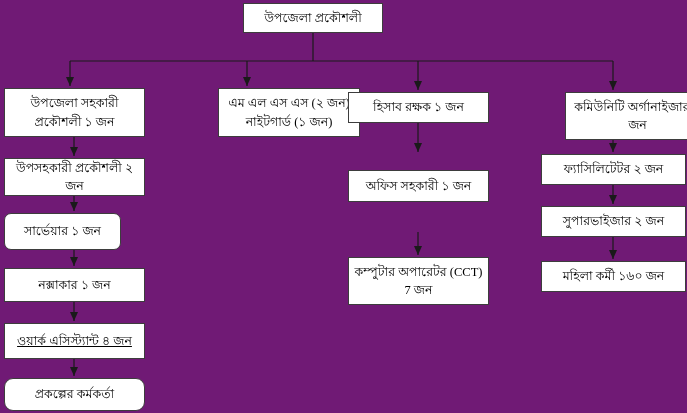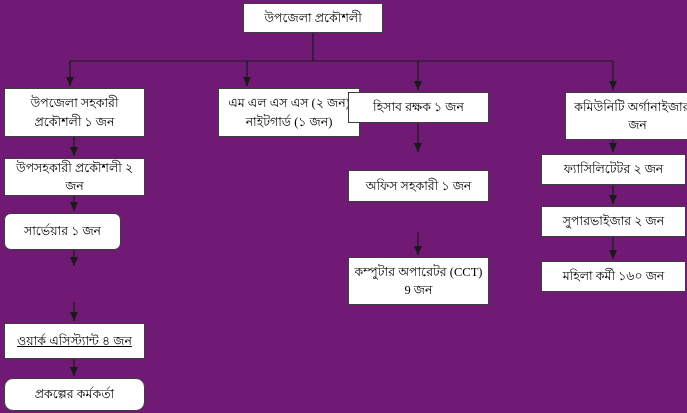--- a/index.html
+++ b/index.html
@@ -68,27 +68,28 @@
       <line x1="613" y1="185" x2="613" y2="204" marker-end="url(#arrow)"></line>
       <line x1="613" y1="237" x2="613" y2="259" marker-end="url(#arrow)"></line>
     </g>
   </svg>
 
   <div class="box" style="left:243px; top:3px;  width:140px; height:30px;">উপজেলা প্রকৌশলী</div>
 
   <div class="box" style="left:4px;   top:88px;  width:141px; height:49px;">উপজেলা সহকারী প্রকৌশলী ১ জন</div>
   <div class="box" style="left:4px;   top:158px; width:141px; height:38px;">উপসহকারী প্রকৌশলী ২ জন</div>
   <div class="box" style="left:4px;   top:213px; width:117px; height:37px;border-radius:7px;">সার্ভেয়ার ১ জন</div>
+  <div class="box" style="left:4px;   top:268px; width:141px; height:34px;">নক্সাকার ১ জন</div>
   <div class="box" style="left:4px;   top:323px; width:141px; height:36px;text-decoration:underline;">ওয়ার্ক এসিস্ট্যান্ট ৪ জন</div>
   <div class="box" style="left:4px;   top:378px; width:141px; height:33px;border-radius:9px;">প্রকল্পের কর্মকর্তা</div>
 
   <div class="box" style="left:176px; top:88px;  width:142px; height:49px;margin-left:42px;">এম এল এস এস (২ জন) নাইটগার্ড (১ জন)</div>
 
   <div class="box" style="left:348px; top:92px;  width:141px; height:31px;">হিসাব রক্ষক ১ জন</div>
   <div class="box" style="left:348px; top:154px; width:141px; height:32px;margin-top:16px;">অফিস সহকারী ১ জন</div>
-  <div class="box" style="left:348px; top:257px; width:141px; height:48px;">কম্পুটার অপারেটর (CCT) 9 জন</div>
+  <div class="box" style="left:348px; top:257px; width:141px; height:48px;">কম্পুটার অপারেটর (CCT) 7 জন</div>
 
   <div class="box" style="left:541px; top:92px;  width:145px; height:48px;margin-left:24px;">কমিউনিটি অর্গানাইজার ১ জন</div>
   <div class="box" style="left:541px; top:154px; width:145px; height:31px;">ফ্যাসিলিটেটর ২ জন</div>
   <div class="box" style="left:541px; top:206px; width:145px; height:31px;">সুপারভাইজার ২ জন</div>
   <div class="box" style="left:541px; top:261px; width:145px; height:31px;">মহিলা কর্মী ১৬০ জন</div>
 
 </div>
 
 </body></html>

